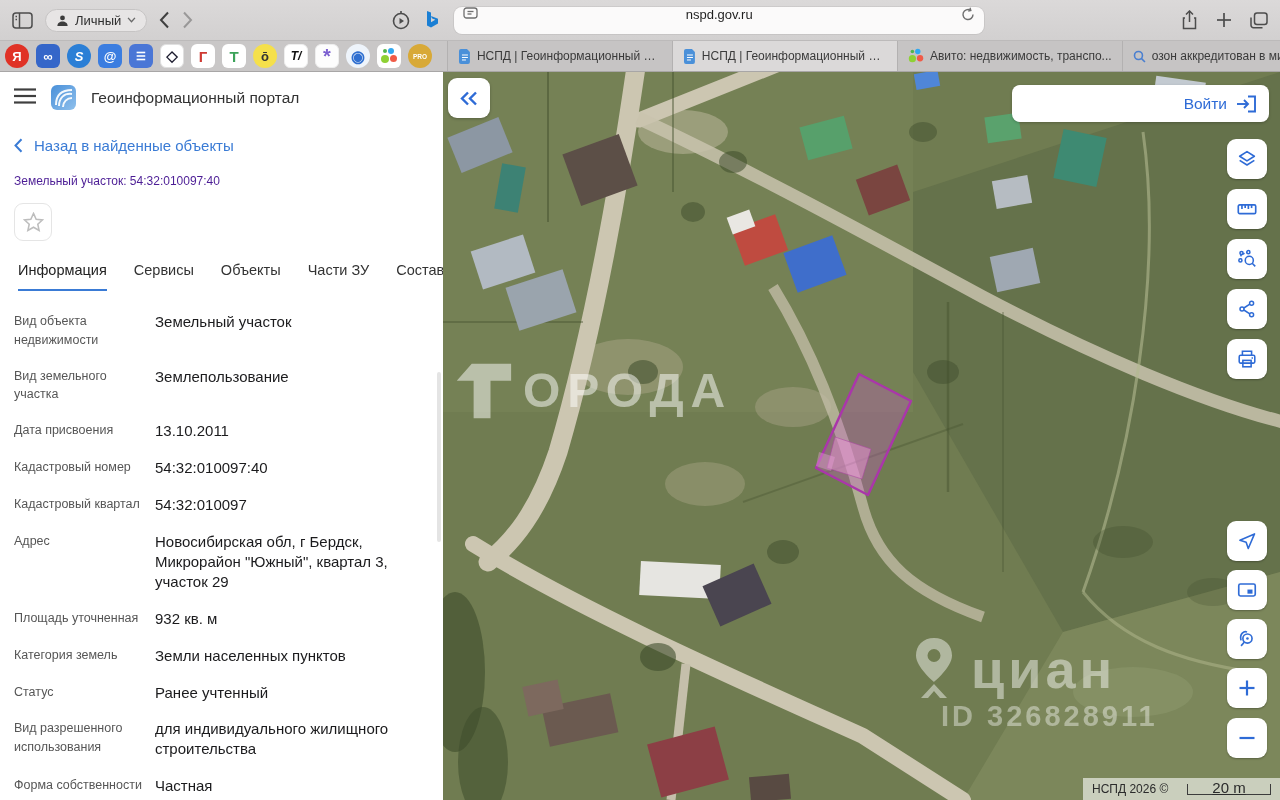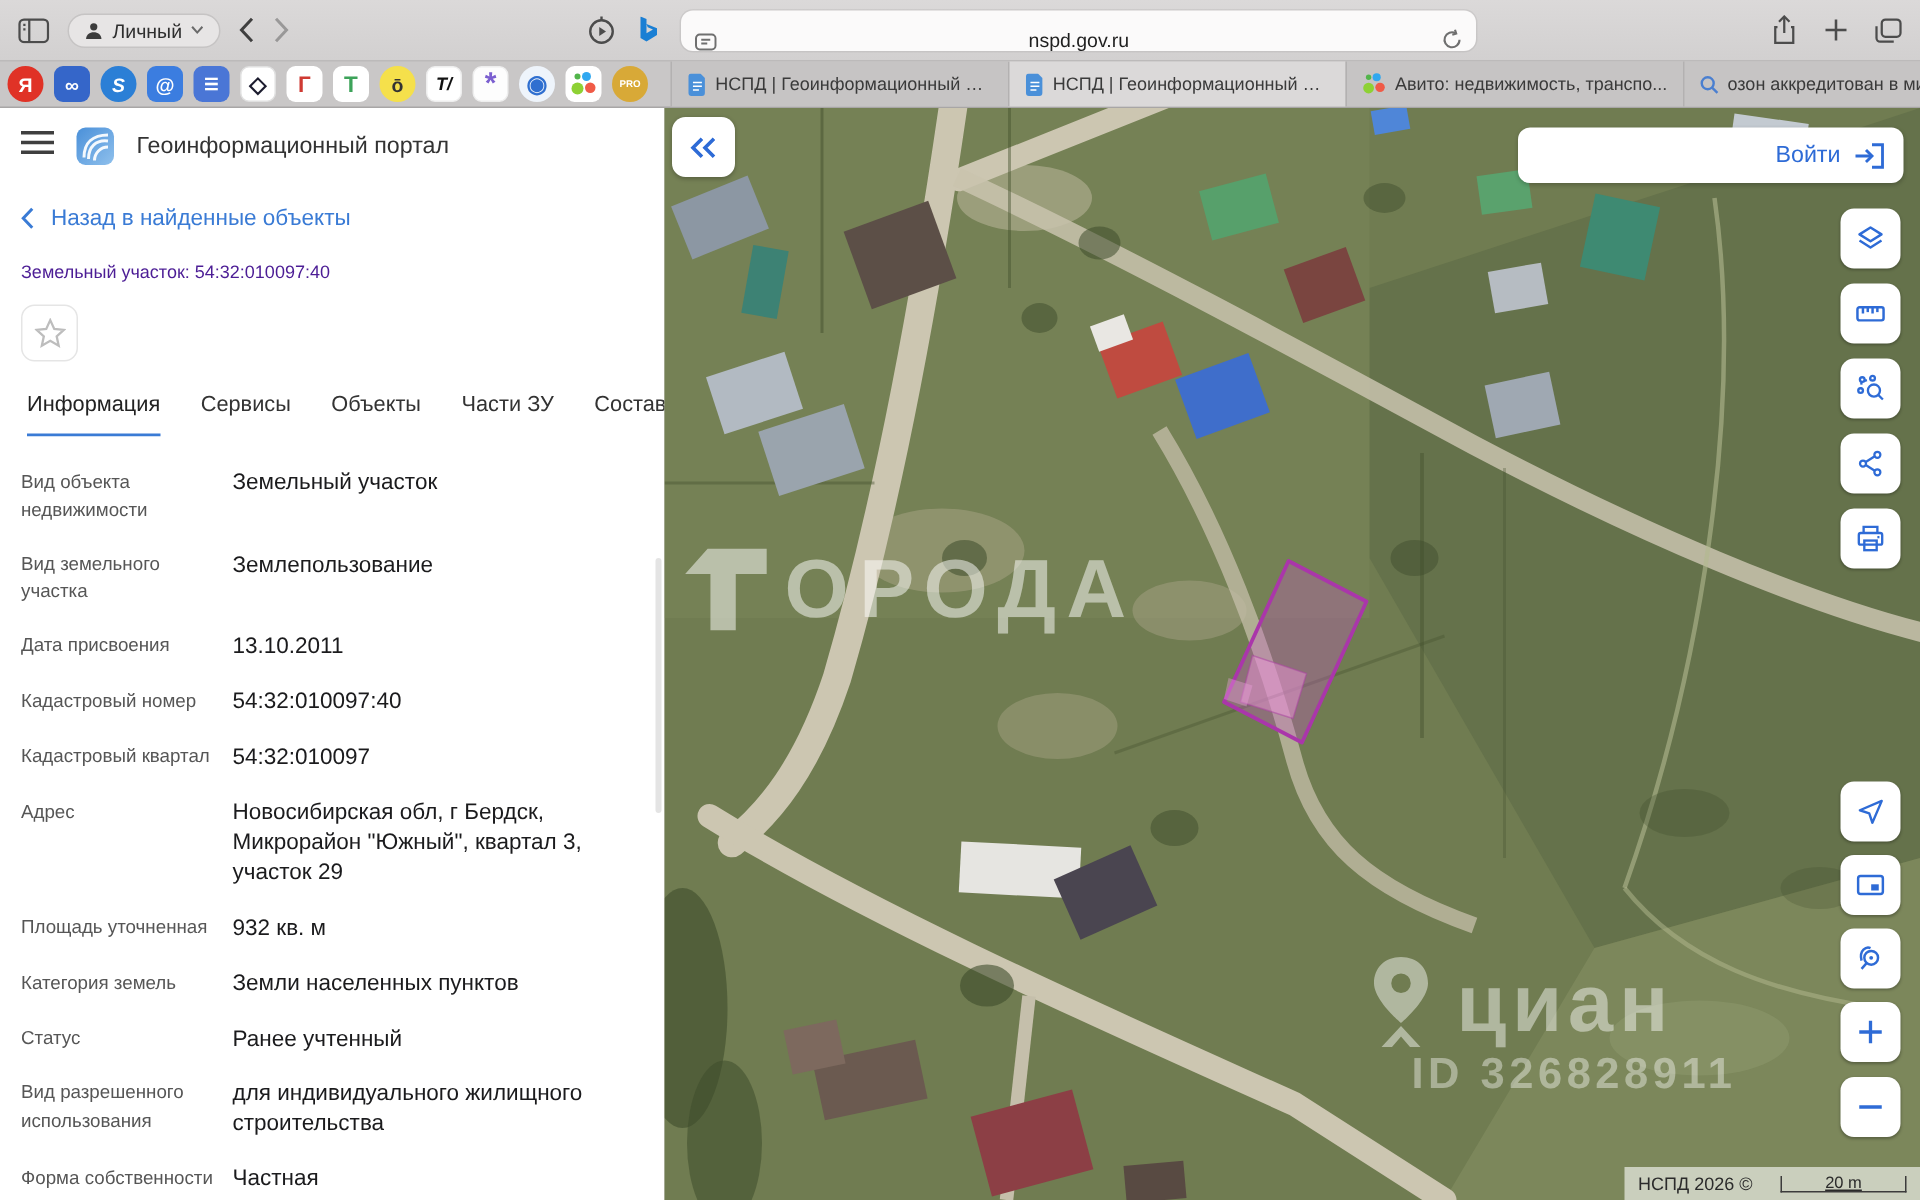--- a/index.html
+++ b/index.html
@@ -6,21 +6,21 @@
   html,body { width:1280px; height:800px; overflow:hidden; font-family:"Liberation Sans", sans-serif; }
   .browser { width:1280px; height:800px; display:flex; flex-direction:column; background:#d5d3d3; }
 
   
   .toolbar { height:40px; flex:0 0 40px; display:flex; align-items:center; background:linear-gradient(#dbd9d9,#d2d0d0); padding:16px 12px; }
   .tb-left { display:flex; align-items:center; gap:12px; }
   .icon-btn { display:flex; align-items:center; justify-content:center; color:#4c4c4c; }
   .profile-btn { display:flex; align-items:center; gap:6px; background:#e7e5e5; border:1px solid #c6c4c4; border-radius:14px; padding:3px 10px; font-size:13px; color:#2e2e2e; }
   .nav-fwd { opacity:.4; }
   .tb-center { flex:1; display:flex; align-items:center; justify-content:center; gap:14px; }
-  .urlbar { width:530px; height:27px; background:#fbfafa; border-radius:8px; display:flex; align-items:flex-end; padding:0 9px; box-shadow:0 0 0 1px rgba(0,0,0,.06);gap:48px; }
+  .urlbar { width:530px; height:27px; background:#fbfafa; border-radius:8px; display:flex; align-items:flex-start; padding:0 9px; box-shadow:0 0 0 1px rgba(0,0,0,.06);gap:48px; }
   .url-text { flex:1; text-align:center; font-size:13px; color:#1f1f1f; }
   .tb-right { display:flex; align-items:center; gap:18px; }
 
   
   .tabstrip { height:32px; flex:0 0 32px; display:flex; background:#c9c7c7; border-top:1px solid #bcbaba; border-bottom:1px solid #a8a6a6; }
   .favicons { width:447px; flex:0 0 447px; display:flex; align-items:center; gap:7px; padding:0 5px; }
   .fav { width:24px; height:24px; border-radius:6px; display:flex; align-items:center; justify-content:center; font-size:13px; font-weight:bold; background:#fff; }
   .fav.circle { border-radius:50%; }
   .avito-dots { position:relative; width:16px; height:16px; }
   .avito-dots i { position:absolute; border-radius:50%; }
@@ -51,29 +51,29 @@
   .panel-scroll { position:absolute; right:2px; top:300px; width:4px; height:170px; border-radius:2px; background:#e4e4e4; }
 
   
   .map { flex:1; position:relative; overflow:hidden; background:#6f7b50; }
   .map svg.scene { position:absolute; inset:0; display:block; }
   .collapse-btn { position:absolute; left:5px; top:6px; width:42px; height:40px; background:#fff; border-radius:9px; box-shadow:0 1px 3px rgba(0,0,0,.25); display:flex; align-items:center; justify-content:center; }
   .login-bar { position:absolute; left:569px; top:13px; width:257px; height:37px; background:#ffffff; border-radius:8px; box-shadow:0 1px 3px rgba(0,0,0,.22); display:flex; align-items:center; justify-content:flex-end; padding:0 13px; gap:9px; }
   .login-label { color:#2e6bd6; font-size:15.5px; }
   .mc { position:absolute; right:13px; width:40px; height:40px; background:#fff; border-radius:9px; box-shadow:0 1px 2px rgba(0,0,0,.28); display:flex; align-items:center; justify-content:center; }
   .wm-brand { position:absolute; left:10px; top:288px; display:flex; align-items:center; gap:10px; pointer-events:none; }
-  .wm-brand-text { font-size:55px; font-weight:bold; letter-spacing:7px; color:rgba(255,255,255,.5); }
+  .wm-brand-text { font-size:48px; font-weight:bold; letter-spacing:7px; color:rgba(255,255,255,.5); }
   .wm-cian { position:absolute; left:468px; top:564px; pointer-events:none; color:rgba(255,255,255,.45); }
   .wm-cian-row { display:flex; align-items:flex-start; gap:14px; }
   .wm-cian-name { font-size:54px; font-weight:bold; letter-spacing:4px; line-height:1; margin-top:6px; }
   .wm-cian-id { font-size:29px; font-weight:bold; letter-spacing:3px; margin:2px 0 0 30px; color:rgba(255,255,255,.40); }
   .attrib { position:absolute; right:0; bottom:0; height:22px; width:197px; background:rgba(255,255,255,.6); display:flex; align-items:center; padding:0 9px; }
   .attrib-text { font-size:12px; color:#2b2b2b; margin-right:auto; }
   .scalebar { width:84px; height:11px; border-left:1.5px solid #3c3c3c; border-right:1.5px solid #3c3c3c; border-bottom:1.5px solid #3c3c3c; display:flex; align-items:flex-end; justify-content:center; }
-  .scale-label { font-size:11px; color:#2b2b2b; line-height:1; transform:translateY(1px);text-decoration:underline; }
+  .scale-label { font-size:15px; color:#2b2b2b; line-height:1; transform:translateY(1px);text-decoration:underline; }
 </style>
 </head>
 <body>
 
 <div class="browser">
 
   <div class="toolbar">
     <div class="tb-left">
       <span class="icon-btn">
         <svg width="21" height="17" viewBox="0 0 21 17" fill="none" stroke="#4c4c4c" stroke-width="1.5">

